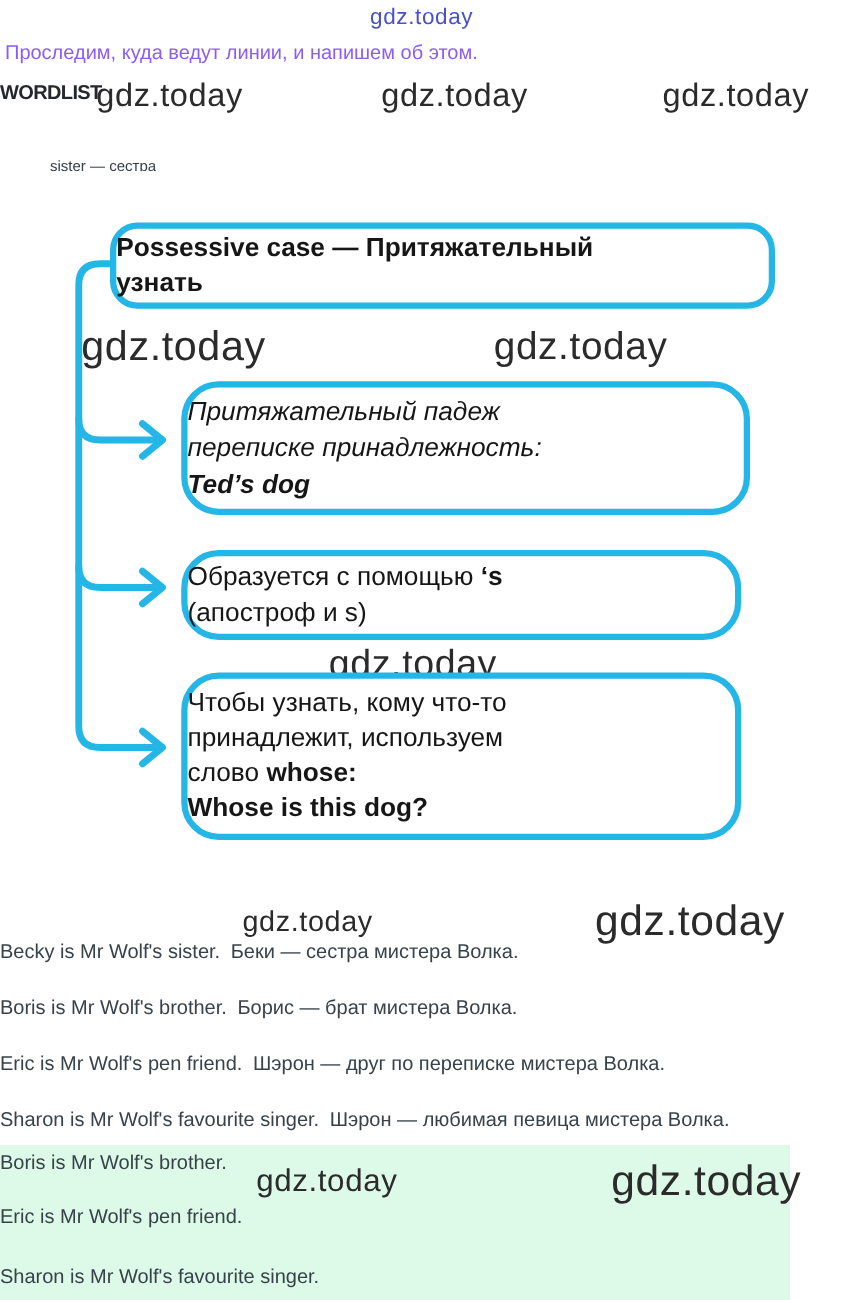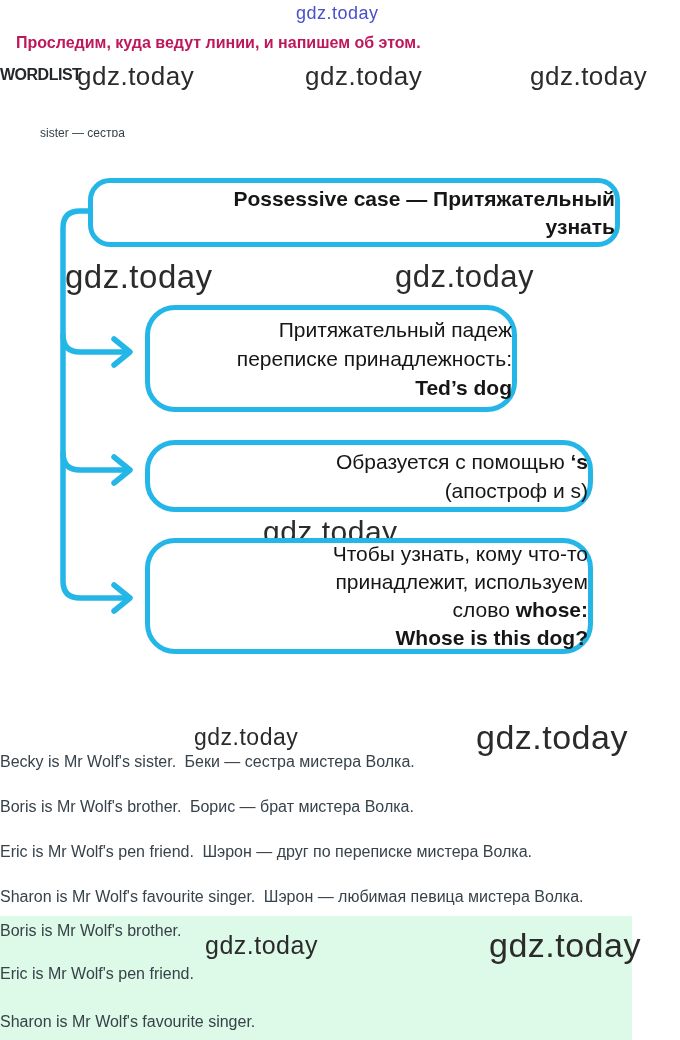--- a/index.html
+++ b/index.html
@@ -30,22 +30,22 @@
   .wm-mid-a      { left: 65px;  top: 258px; font-size: 33px; }
   .wm-mid-b      { left: 395px; top: 259px; font-size: 31px; }
   .wm-between    { left: 263px; top: 515px; font-size: 30px; }
   .wm-low-a      { left: 194px; top: 724px; font-size: 23px; }
   .wm-low-b      { left: 476px; top: 718px; font-size: 34px; }
   .wm-green-a    { left: 205px; top: 931px; font-size: 25px; }
   .wm-green-b    { left: 489px; top: 926px; font-size: 34px; }
 
   
   .intro {
-    position: absolute; left: 16px; top: 34px;
-    font-size: 16px; font-weight: 700; color: #be185d;
+    position: absolute; left: 4px; top: 34px;
+    font-size: 16px; font-weight: 400; color: #8b5cf6;
   }
   .wordlist-label {
     position: absolute; left: 0; top: 66px;
     font-size: 16px; font-weight: 700; letter-spacing: -0.5px; color: #24272b;
   }
   .wordlist-partial {
     position: absolute; left: 40px; top: 124px;
     height: 13px; overflow: hidden;
     font-size: 12px; line-height: 19px; font-weight: 500; color: #333f47;
   }
@@ -54,32 +54,32 @@
   .connector-svg {
     position: absolute; left: 0; top: 0;
     width: 680px; height: 1040px;
     pointer-events: none;
   }
   .fc-box {
     position: absolute;
     background: #ffffff;
     border: 5px solid #25b6e8;
     display: flex; flex-direction: column;
-    align-items: flex-end; justify-content: center;
+    align-items: flex-start; justify-content: center;
     text-align: center;
     color: #161616;
     font-size: 21px;
     font-weight: 500;
     line-height: 28px;
   }
   .fc-box .b { font-weight: 700; }
   .fc-main  { left: 88px;  top: 178px; width: 532px; height: 69px;  border-radius: 22px; font-weight: 700; }
-  .fc-box2  { left: 145px; top: 305px; width: 372px; height: 107px; border-radius: 30px; line-height: 29px; }
+  .fc-box2  { left: 145px; top: 305px; width: 455px; height: 107px; border-radius: 30px; line-height: 29px; font-style: italic; }
   .fc-box3  { left: 145px; top: 440px; width: 448px; height: 72px;  border-radius: 30px; line-height: 29px; }
-  .fc-box4  { left: 145px; top: 538px; width: 448px; height: 116px; border-radius: 30px; line-height: 28px; }
+  .fc-box4  { left: 145px; top: 538px; width: 448px; height: 134px; border-radius: 30px; line-height: 28px; }
 
   
   .sentence {
     position: absolute; left: 0;
     font-size: 16px; font-weight: 500; color: #37424a;
     white-space: nowrap;
   }
   .sentence .ru { margin-left: 4px; }
   .s1 { top: 753px; }
   .s2 { top: 798px; }

